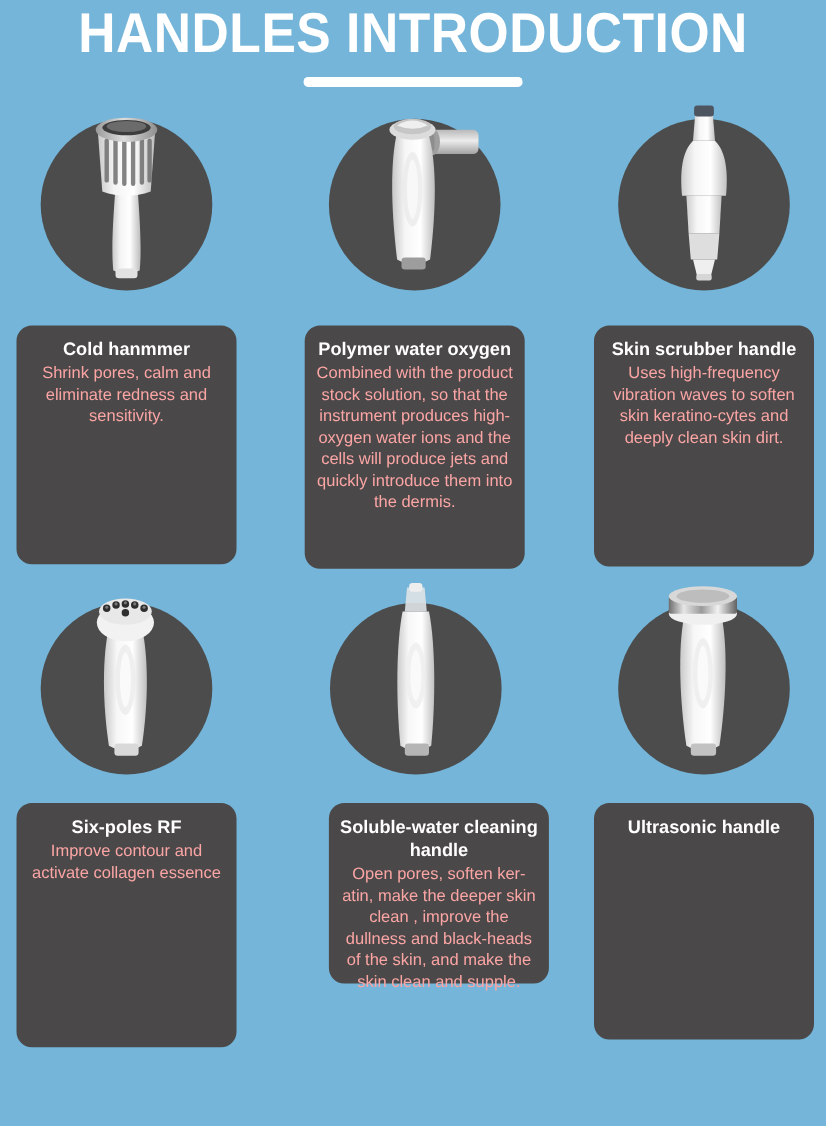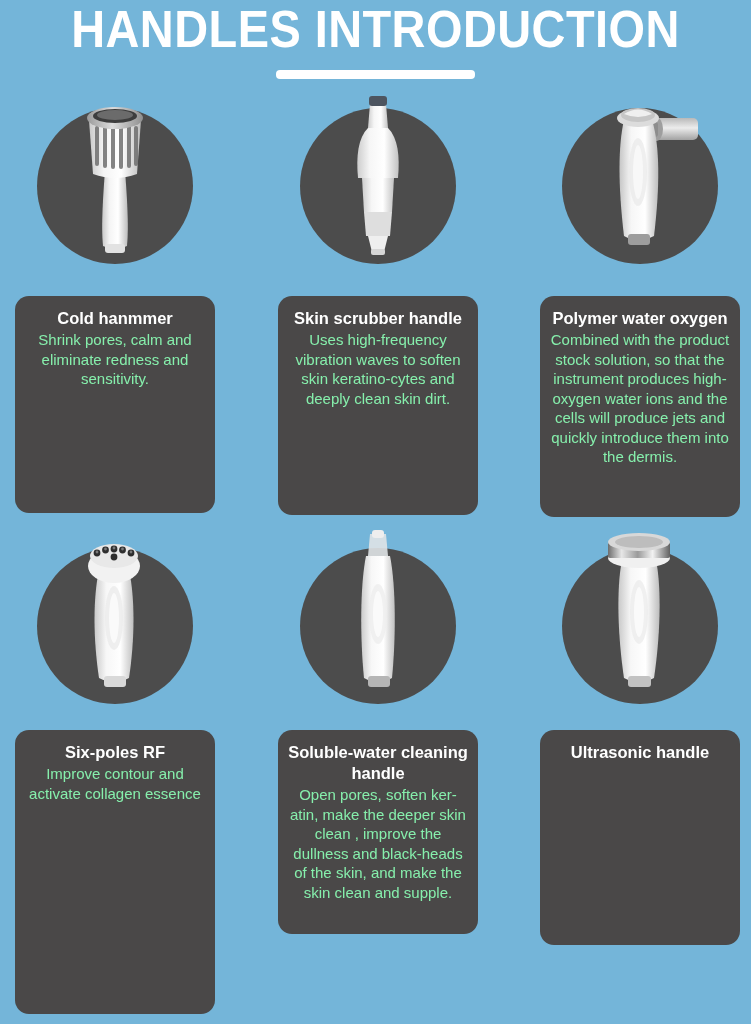--- a/index.html
+++ b/index.html
@@ -96,29 +96,29 @@
   .card-title {
     font-size: 16.5px;
     font-weight: bold;
     line-height: 21px;
     margin-bottom: 1px;
   }
   .card-desc {
     font-size: 15px;
     font-weight: normal;
     line-height: 19.5px;
-    color: #86efac;
+    color: #fca5a5;
   }
 
   
   .card-h1 { height: 217px; }
   .card-h2 { height: 219px; }
   .card-h3 { height: 221px; }
-  .card-h4 { height: 284px; }
-  .card-h5 { height: 204px; }
+  .card-h4 { height: 222px; }
+  .card-h5 { height: 164px; margin-left: 21px; }
   .card-h6 { height: 215px; }
 
   .card-wrap-r1 { margin-top: 32px; }
   .card-wrap-r2 { margin-top: 26px; }
 </style>
 </head>
 <body>
 
 <div class="header">
   <div class="header-title">HANDLES INTRODUCTION</div>
@@ -168,20 +168,62 @@
         </svg>
       </div>
       <div class="card-wrap-r1">
         <div class="card card-h1">
           <div class="card-title">Cold hanmmer</div>
           <div class="card-desc">Shrink pores, calm and eliminate redness and sensitivity.</div>
         </div>
       </div>
     </div>
 
+    <div class="cell cell-3">
+      <div class="photo">
+        <div class="photo-disc"></div>
+        <svg class="device" viewBox="0 0 156 176">
+          <defs>
+            <linearGradient id="gBody3" x1="0" y1="0" x2="1" y2="0">
+              <stop offset="0%" stop-color="#c6c6c6"></stop>
+              <stop offset="30%" stop-color="#f6f6f6"></stop>
+              <stop offset="66%" stop-color="#ffffff"></stop>
+              <stop offset="100%" stop-color="#bdbdbd"></stop>
+            </linearGradient>
+            <linearGradient id="gCyl3" x1="0" y1="0" x2="0" y2="1">
+              <stop offset="0%" stop-color="#b9b9b9"></stop>
+              <stop offset="45%" stop-color="#ececec"></stop>
+              <stop offset="100%" stop-color="#a2a2a2"></stop>
+            </linearGradient>
+          </defs>
+
+          <rect x="92" y="32" width="44" height="22" rx="5" fill="url(#gCyl3)"></rect>
+          <ellipse cx="94" cy="43" rx="7" ry="12" fill="#9e9e9e"></ellipse>
+          <rect x="84" y="36" width="12" height="15" rx="3" fill="#8d8d8d"></rect>
+
+          <path d="M62 34 C56 60, 56 100, 62 150 Q76 158 92 150 C98 100, 98 60, 90 34 Z" fill="url(#gBody3)"></path>
+
+          <ellipse cx="76" cy="86" rx="9" ry="34" fill="#eaeaea" opacity="0.75"></ellipse>
+          <ellipse cx="76" cy="86" rx="5" ry="27" fill="#fafafa" opacity="0.8"></ellipse>
+
+          <rect x="66" y="148" width="22" height="11" rx="3" fill="#9d9d9d"></rect>
+
+          <ellipse cx="76" cy="32" rx="21" ry="9" fill="#dcdcdc"></ellipse>
+          <ellipse cx="76" cy="29" rx="17" ry="7" fill="#c6c6c6"></ellipse>
+          <path d="M62 28 q14 -9 28 0 q-14 6 -28 0 Z" fill="#efefef"></path>
+        </svg>
+      </div>
+      <div class="card-wrap-r1">
+        <div class="card card-h3">
+          <div class="card-title">Polymer water oxygen</div>
+          <div class="card-desc">Combined with the product stock solution, so that the instrument produces high-oxygen water ions and the cells will produce jets and quickly introduce them into the dermis.</div>
+        </div>
+      </div>
+    </div>
+
     <div class="cell cell-2">
       <div class="photo">
         <div class="photo-disc"></div>
         <svg class="device" viewBox="0 0 156 176">
           <defs>
             <linearGradient id="gBody2" x1="0" y1="0" x2="1" y2="0">
               <stop offset="0%" stop-color="#cdcdcd"></stop>
               <stop offset="30%" stop-color="#f6f6f6"></stop>
               <stop offset="65%" stop-color="#ffffff"></stop>
               <stop offset="100%" stop-color="#c2c2c2"></stop>
@@ -198,62 +240,20 @@
           <path d="M64 126 L92 126 L90 150 L66 150 Z" fill="#dedede"></path>
 
           <path d="M68 150 L88 150 L84 166 L72 166 Z" fill="#efefef"></path>
           <rect x="71" y="163" width="14" height="6" rx="2" fill="#d6d6d6"></rect>
         </svg>
       </div>
       <div class="card-wrap-r1">
         <div class="card card-h2">
           <div class="card-title">Skin scrubber handle</div>
           <div class="card-desc">Uses high-frequency vibration waves to soften skin keratino-cytes and deeply clean skin dirt.</div>
-        </div>
-      </div>
-    </div>
-
-    <div class="cell cell-3">
-      <div class="photo">
-        <div class="photo-disc"></div>
-        <svg class="device" viewBox="0 0 156 176">
-          <defs>
-            <linearGradient id="gBody3" x1="0" y1="0" x2="1" y2="0">
-              <stop offset="0%" stop-color="#c6c6c6"></stop>
-              <stop offset="30%" stop-color="#f6f6f6"></stop>
-              <stop offset="66%" stop-color="#ffffff"></stop>
-              <stop offset="100%" stop-color="#bdbdbd"></stop>
-            </linearGradient>
-            <linearGradient id="gCyl3" x1="0" y1="0" x2="0" y2="1">
-              <stop offset="0%" stop-color="#b9b9b9"></stop>
-              <stop offset="45%" stop-color="#ececec"></stop>
-              <stop offset="100%" stop-color="#a2a2a2"></stop>
-            </linearGradient>
-          </defs>
-
-          <rect x="92" y="32" width="44" height="22" rx="5" fill="url(#gCyl3)"></rect>
-          <ellipse cx="94" cy="43" rx="7" ry="12" fill="#9e9e9e"></ellipse>
-          <rect x="84" y="36" width="12" height="15" rx="3" fill="#8d8d8d"></rect>
-
-          <path d="M62 34 C56 60, 56 100, 62 150 Q76 158 92 150 C98 100, 98 60, 90 34 Z" fill="url(#gBody3)"></path>
-
-          <ellipse cx="76" cy="86" rx="9" ry="34" fill="#eaeaea" opacity="0.75"></ellipse>
-          <ellipse cx="76" cy="86" rx="5" ry="27" fill="#fafafa" opacity="0.8"></ellipse>
-
-          <rect x="66" y="148" width="22" height="11" rx="3" fill="#9d9d9d"></rect>
-
-          <ellipse cx="76" cy="32" rx="21" ry="9" fill="#dcdcdc"></ellipse>
-          <ellipse cx="76" cy="29" rx="17" ry="7" fill="#c6c6c6"></ellipse>
-          <path d="M62 28 q14 -9 28 0 q-14 6 -28 0 Z" fill="#efefef"></path>
-        </svg>
-      </div>
-      <div class="card-wrap-r1">
-        <div class="card card-h3">
-          <div class="card-title">Polymer water oxygen</div>
-          <div class="card-desc">Combined with the product stock solution, so that the instrument produces high-oxygen water ions and the cells will produce jets and quickly introduce them into the dermis.</div>
         </div>
       </div>
     </div>
   </div>
 
   <div class="row row2">
 
     <div class="cell cell-1">
       <div class="photo">
         <div class="photo-disc"></div>

